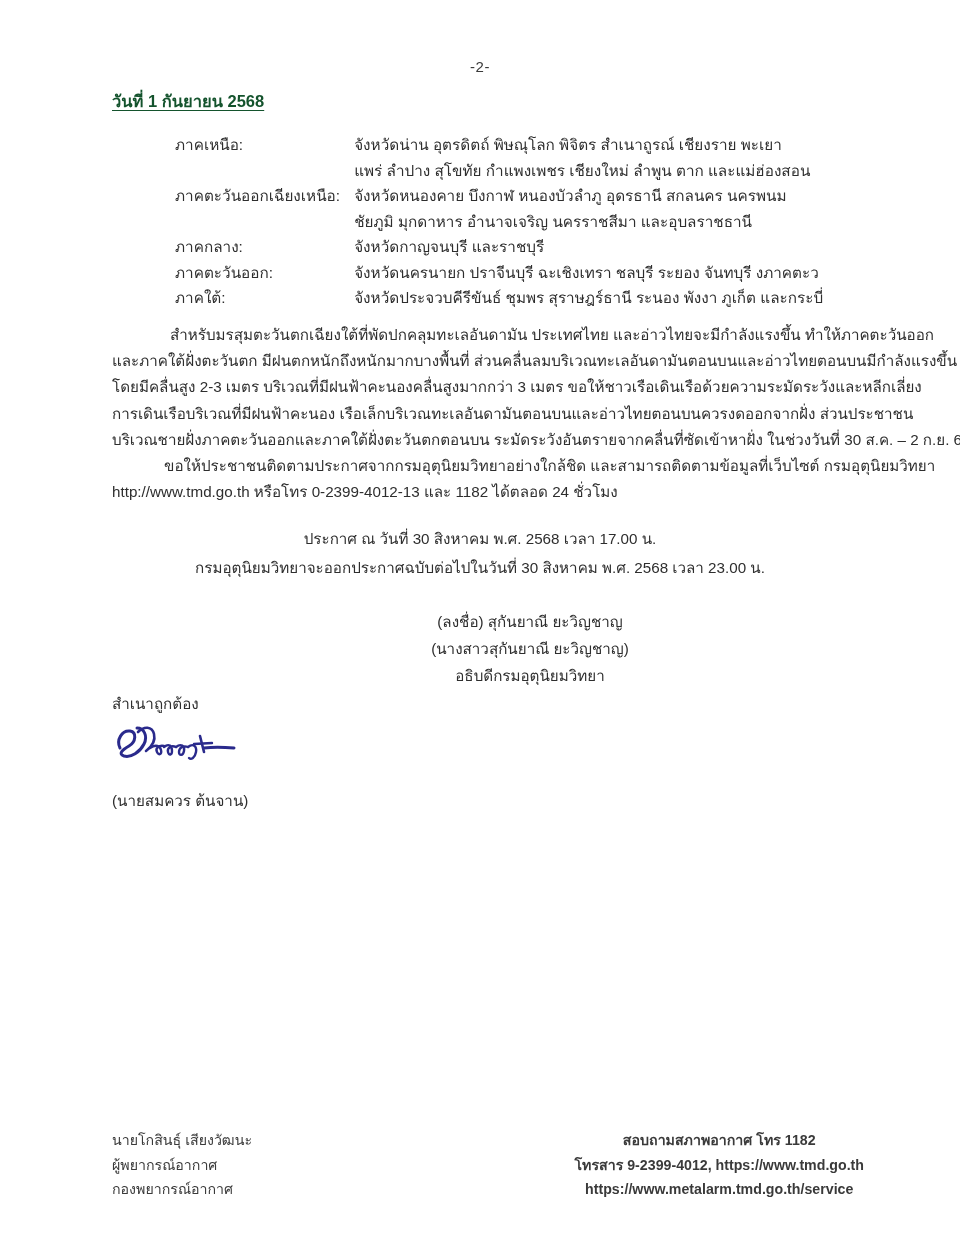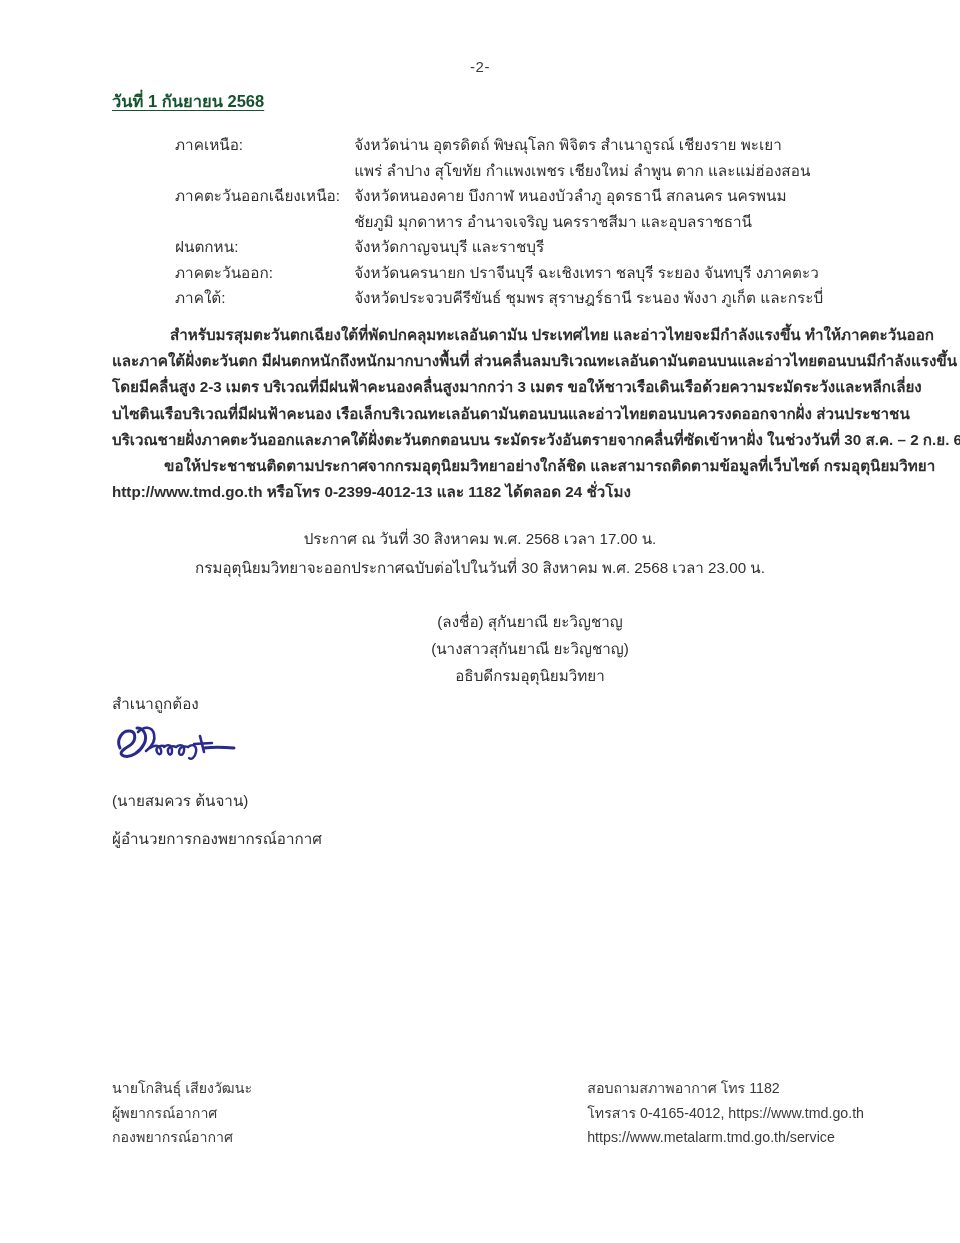--- a/index.html
+++ b/index.html
@@ -77,21 +77,20 @@
     left: 112px;
     width: 752px;
   }
   .body-para {
     font-size: 15.2px;
     line-height: 26.2px;
     color: #2e2e2e;
     text-align: justify;
     text-justify: inter-word;
     margin: 0;
-    font-weight: bold;
   }
   .body-para .pline {
     display: block;
     white-space: nowrap;
   }
   .body-para .indent {
     padding-left: 58px;
   }
   .body-para .indent-sm {
     padding-left: 52px;
@@ -151,34 +150,35 @@
   .certify-title {
     font-size: 15.2px;
     line-height: 26px;
     color: #2e2e2e;
     margin-top: 12px;
   }
 
   
   .footer {
     position: absolute;
-    top: 1076px;
+    top: 1128px;
     left: 112px;
     width: 752px;
     display: flex;
     justify-content: space-between;
     align-items: flex-start;
   }
   .footer-left, .footer-right {
     font-size: 14.2px;
     line-height: 24.5px;
     color: #3a3a3a;
   }
   .footer-right {
-    text-align: left;
+    text-align: center;
+    font-weight: bold;
   }
   .footer-line {
     display: block;
     white-space: nowrap;
   }
 </style>
 </head>
 <body>
 
 <div class="page">
@@ -197,21 +197,21 @@
         </td>
       </tr>
       <tr>
         <td class="region-label">ภาคตะวันออกเฉียงเหนือ:</td>
         <td class="region-value">
           <span class="vline">จังหวัดหนองคาย บึงกาฬ หนองบัวลำภู อุดรธานี สกลนคร นครพนม</span>
           <span class="vline">ชัยภูมิ มุกดาหาร อำนาจเจริญ นครราชสีมา และอุบลราชธานี</span>
         </td>
       </tr>
       <tr>
-        <td class="region-label">ฝนตกหน:</td>
+        <td class="region-label">ภาคกลาง:</td>
         <td class="region-value">
           <span class="vline">จังหวัดกาญจนบุรี และราชบุรี</span>
         </td>
       </tr>
       <tr>
         <td class="region-label">ภาคตะวันออก:</td>
         <td class="region-value">
           <span class="vline">จังหวัดนครนายก ปราจีนบุรี ฉะเชิงเทรา ชลบุรี ระยอง จันทบุรี งภาคตะว</span>
         </td>
       </tr>
@@ -222,21 +222,21 @@
         </td>
       </tr>
     </tbody>
   </table>
 
   <div class="body-block">
     <p class="body-para">
       <span class="pline indent">สำหรับมรสุมตะวันตกเฉียงใต้ที่พัดปกคลุมทะเลอันดามัน ประเทศไทย และอ่าวไทยจะมีกำลังแรงขึ้น ทำให้ภาคตะวันออก</span>
       <span class="pline">และภาคใต้ฝั่งตะวันตก มีฝนตกหนักถึงหนักมากบางพื้นที่ ส่วนคลื่นลมบริเวณทะเลอันดามันตอนบนและอ่าวไทยตอนบนมีกำลังแรงขึ้น</span>
       <span class="pline">โดยมีคลื่นสูง 2-3 เมตร บริเวณที่มีฝนฟ้าคะนองคลื่นสูงมากกว่า 3 เมตร ขอให้ชาวเรือเดินเรือด้วยความระมัดระวังและหลีกเลี่ยง</span>
-      <span class="pline">บไซตินเรือบริเวณที่มีฝนฟ้าคะนอง เรือเล็กบริเวณทะเลอันดามันตอนบนและอ่าวไทยตอนบนควรงดออกจากฝั่ง ส่วนประชาชน</span>
+      <span class="pline">การเดินเรือบริเวณที่มีฝนฟ้าคะนอง เรือเล็กบริเวณทะเลอันดามันตอนบนและอ่าวไทยตอนบนควรงดออกจากฝั่ง ส่วนประชาชน</span>
       <span class="pline">บริเวณชายฝั่งภาคตะวันออกและภาคใต้ฝั่งตะวันตกตอนบน ระมัดระวังอันตรายจากคลื่นที่ซัดเข้าหาฝั่ง ในช่วงวันที่ 30 ส.ค. – 2 ก.ย. 68</span>
     </p>
     <p class="body-para">
       <span class="pline indent-sm">ขอให้ประชาชนติดตามประกาศจากกรมอุตุนิยมวิทยาอย่างใกล้ชิด และสามารถติดตามข้อมูลที่เว็บไซต์ กรมอุตุนิยมวิทยา</span>
       <span class="pline">http://www.tmd.go.th หรือโทร 0-2399-4012-13 และ 1182 ได้ตลอด 24 ชั่วโมง</span>
     </p>
   </div>
 
   <div class="issue-block">
     <div class="issue-line">ประกาศ ณ วันที่ 30 สิงหาคม พ.ศ. 2568 เวลา 17.00 น.</div>
@@ -258,29 +258,28 @@
         <path d="M38 30 C44 26, 48 28, 49 32 C50 36, 47 38, 45 34 C43 30, 47 27, 52 28" stroke-width="2.4"></path>
         <path d="M52 29 C57 25, 60 28, 60 33 C60 37, 57 38, 56 34 C55 30, 59 27, 64 29" stroke-width="2.4"></path>
         <path d="M64 29 C69 25, 73 28, 72 33 C71 38, 67 38, 67 34 C67 30, 71 27, 76 29" stroke-width="2.4"></path>
         <path d="M76 29 C81 25, 85 28, 84 34 C83 40, 79 42, 77 40" stroke-width="2.4"></path>
         <path d="M88 18 L92 34" stroke-width="2.6"></path>
         <path d="M82 26 L100 25" stroke-width="2.4"></path>
         <path d="M92 30 C100 29, 110 29, 122 30" stroke-width="3"></path>
       </g>
     </svg>
     <div class="certify-name">(นายสมควร ต้นจาน)</div>
-    <div class="certify-title">ผู้อำนวยการกองพยากรณ์อากาศ</div>
   </div>
 
   <div class="footer">
     <div class="footer-left">
       <span class="footer-line">นายโกสินธุ์ เสียงวัฒนะ</span>
       <span class="footer-line">ผู้พยากรณ์อากาศ</span>
       <span class="footer-line">กองพยากรณ์อากาศ</span>
     </div>
     <div class="footer-right">
       <span class="footer-line">สอบถามสภาพอากาศ โทร 1182</span>
-      <span class="footer-line">โทรสาร 0-4165-4012, https://www.tmd.go.th</span>
+      <span class="footer-line">โทรสาร 9-2399-4012, https://www.tmd.go.th</span>
       <span class="footer-line">https://www.metalarm.tmd.go.th/service</span>
     </div>
   </div>
 
 </div>
 
 </body></html>

